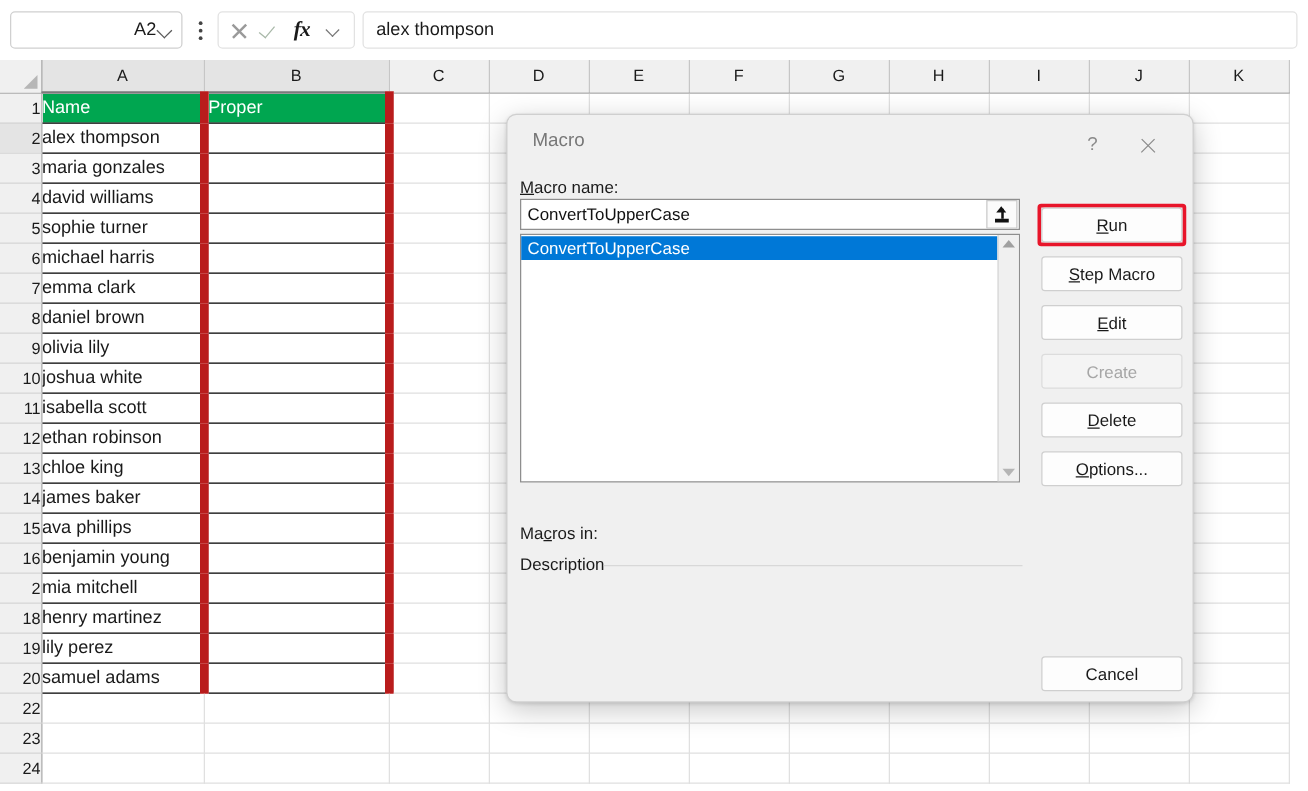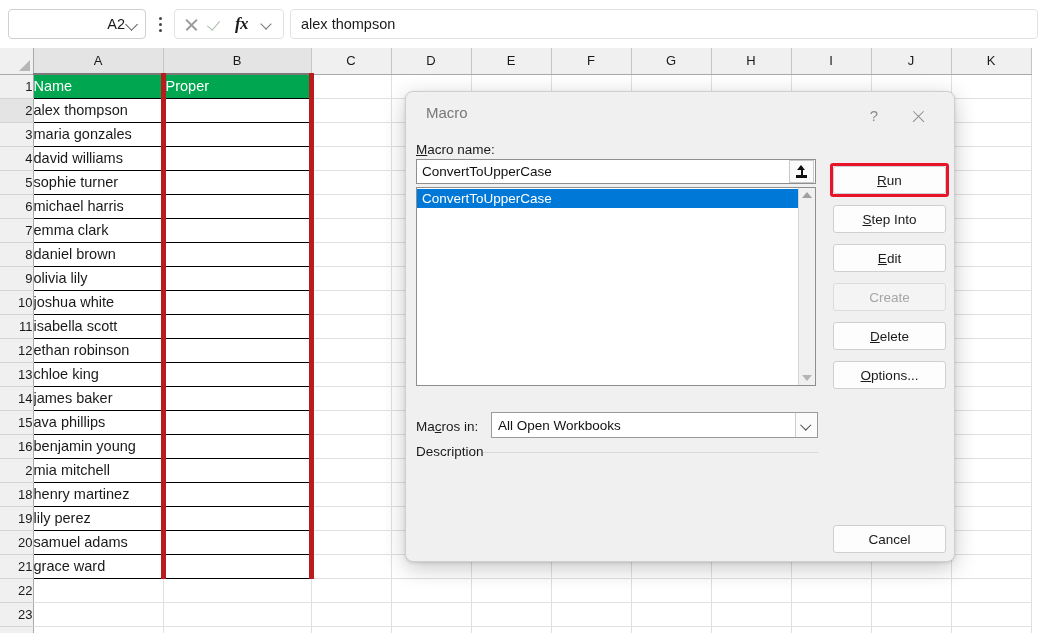--- a/index.html
+++ b/index.html
@@ -139,21 +139,21 @@
     height: 24px;
     border-right: 1px solid #e0e0e0;
     border-bottom: 1px solid #e0e0e0;
     font-size: 14.5px; color: #1a1a1a;
     padding: 0 3px 0 4px;
     vertical-align: middle;
     white-space: nowrap; overflow: hidden;
     background: #fff;
   }
   td.cell.bordered {
-    border-right: 5px solid #b91c1c;
+    border-right: 7px solid #b91c1c;
     border-bottom: 1px solid #000;
     border-left: 1px solid #000;
   }
   td.cell.hdr {
     color: #ffffff;
   }
 
   
   #macro-dialog {
     position: absolute;
@@ -645,34 +645,20 @@
           <td class="cell" style="width: 80px;"></td>
           <td class="cell" style="width: 80px;"></td>
           <td class="cell" style="width: 80px;"></td>
           <td class="cell" style="width: 80px;"></td>
           <td class="cell" style="width: 80px;"></td>
           <td class="cell" style="width: 80px;"></td>
           <td class="cell" style="width: 80px;"></td>
           <td class="cell" style="width: 80px;"></td>
         </tr>
         <tr>
-          <td class="rowhead">21</td>
-          <td class="cell bordered" style="width: 130px;">grace ward</td>
-          <td class="cell bordered" style="width: 148px;"></td>
-          <td class="cell" style="width: 80px;"></td>
-          <td class="cell" style="width: 80px;"></td>
-          <td class="cell" style="width: 80px;"></td>
-          <td class="cell" style="width: 80px;"></td>
-          <td class="cell" style="width: 80px;"></td>
-          <td class="cell" style="width: 80px;"></td>
-          <td class="cell" style="width: 80px;"></td>
-          <td class="cell" style="width: 80px;"></td>
-          <td class="cell" style="width: 80px;"></td>
-        </tr>
-        <tr>
           <td class="rowhead">22</td>
           <td class="cell" style="width: 130px;"></td>
           <td class="cell" style="width: 148px;"></td>
           <td class="cell" style="width: 80px;"></td>
           <td class="cell" style="width: 80px;"></td>
           <td class="cell" style="width: 80px;"></td>
           <td class="cell" style="width: 80px;"></td>
           <td class="cell" style="width: 80px;"></td>
           <td class="cell" style="width: 80px;"></td>
           <td class="cell" style="width: 80px;"></td>
@@ -743,39 +729,33 @@
     <div id="list-scrollbar">
       <span class="arrow-up"></span>
       <span class="arrow-down"></span>
     </div>
   </div>
 
   <div class="lbl" id="macros-in-label">
     <span>Ma</span><span class="ul">c</span><span>ros in:</span>
   </div>
 
-  <div id="macros-in-select">
-    <span class="val">All Open Workbooks</span>
-    <span class="dd">
-        <span class="chev-dd"></span>
-      </span>
-  </div>
 
   <div class="lbl" id="description-label">Description</div>
   <div id="description-rule"></div>
   <div id="description-text" style="position:absolute;left:12px;top:375px;width:400px;font-size:13px;color:#333;"></div>
 
   <div id="run-highlight"></div>
   <div class="dlg-btn" id="btn-run">
     <span class="ul">R</span>
       <span>un</span>
   </div>
   <div class="dlg-btn" id="btn-step">
     <span class="ul">S</span>
-      <span>tep Into</span>
+      <span>tep Macro</span>
   </div>
   <div class="dlg-btn" id="btn-edit">
     <span class="ul">E</span>
       <span>dit</span>
   </div>
   <div class="dlg-btn disabled" id="btn-create">
     <span>Create</span>
   </div>
   <div class="dlg-btn" id="btn-delete">
     <span class="ul">D</span>

